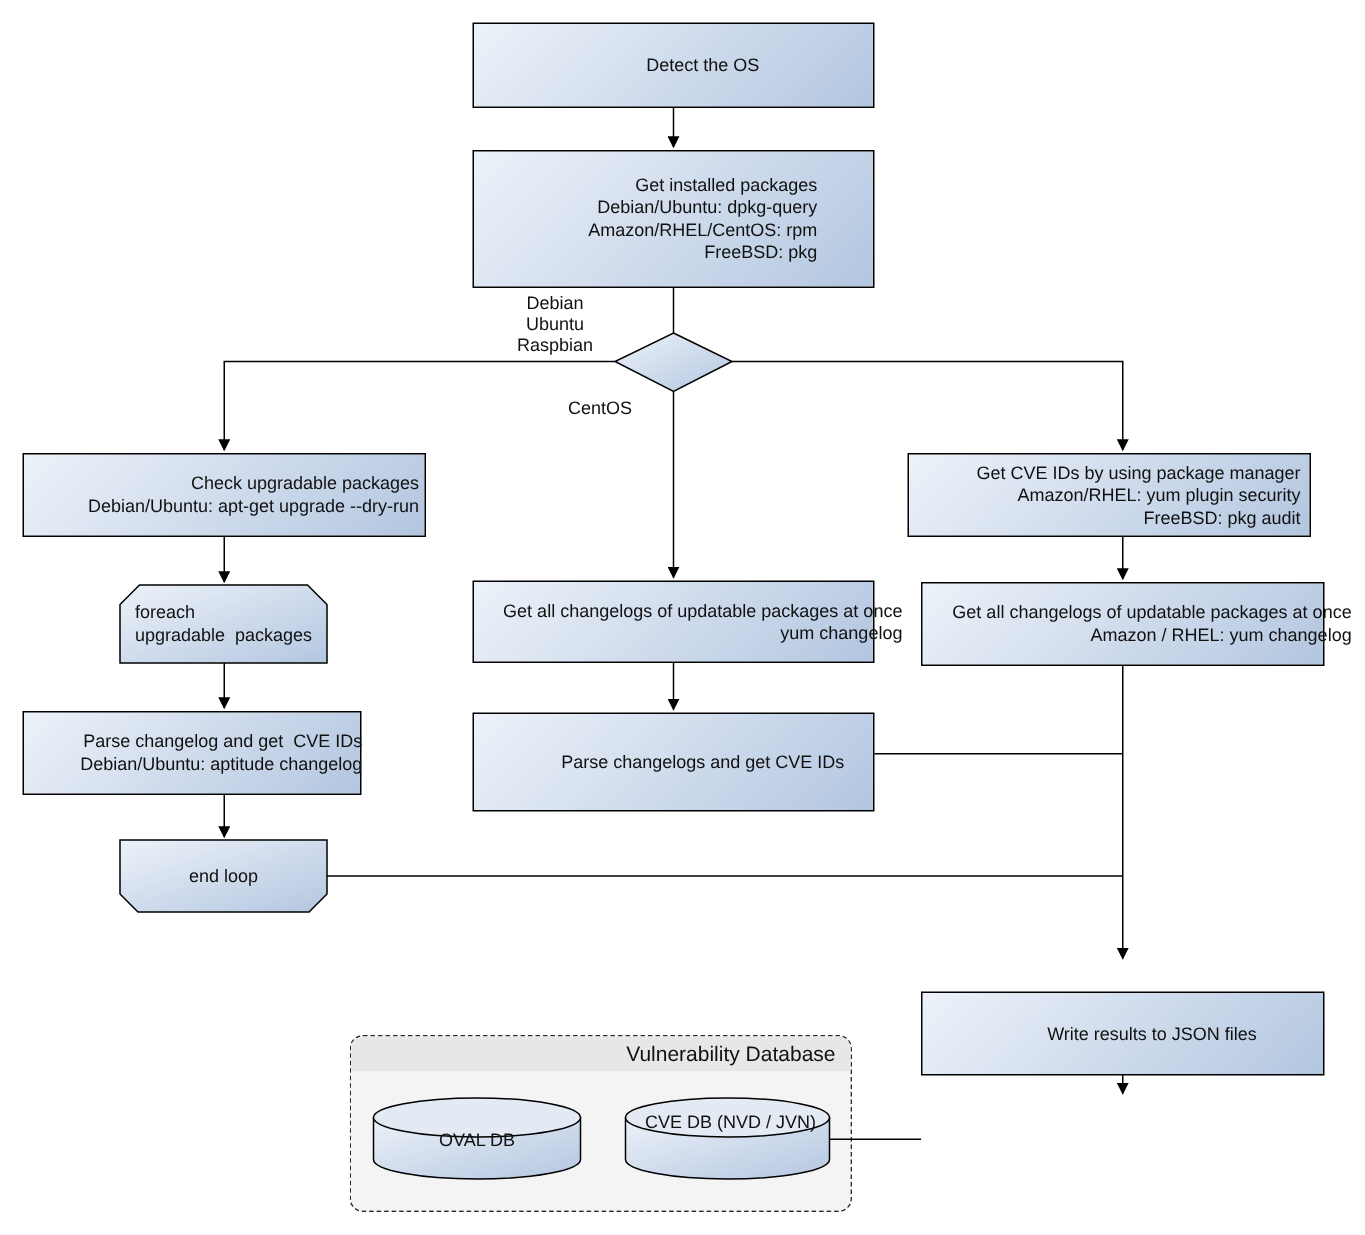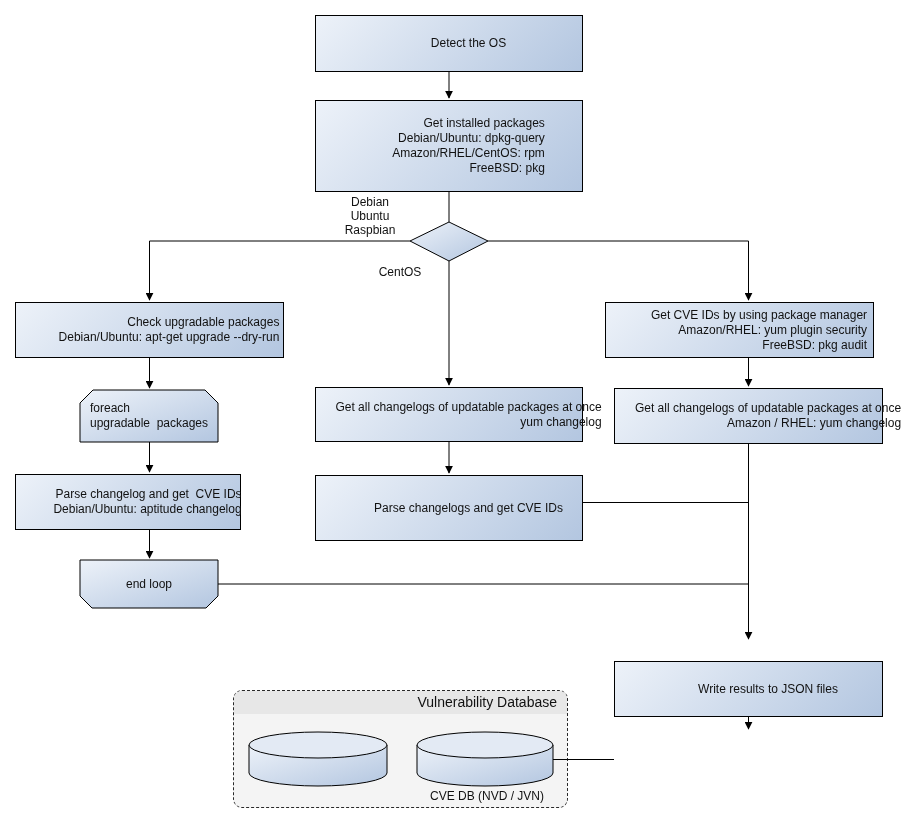--- a/index.html
+++ b/index.html
@@ -185,21 +185,24 @@
   <div class="node" style="left:614px; top:388px; width:269px; height:56px;">
     <span>Get all changelogs of updatable packages at once
 Amazon / RHEL: yum changelog</span>
   </div>
 
   <div class="node" style="left:614px; top:641px; width:269px; height:56px;margin-top:20px;">
     <span>Write results to JSON files</span>
   </div>
 
 
-  <div class="shape-label" style="left:417px; top:784px; width:140px; height:24px;">
+  <div class="shape-label" style="left:249px; top:748px; width:138px; height:24px;">
+    <span>OVAL DB</span>
+  </div>
+  <div class="shape-label" style="left:417px; top:736px; width:140px; height:24px;">
     <span>CVE DB (NVD / JVN)</span>
   </div>
 
   <div class="branch-label" style="left:310px; top:195px; width:120px;text-align:center;">Debian
 Ubuntu
 Raspbian</div>
   <div class="branch-label" style="left:340px; top:265px; width:120px;">CentOS</div>
 
 </div>
 

